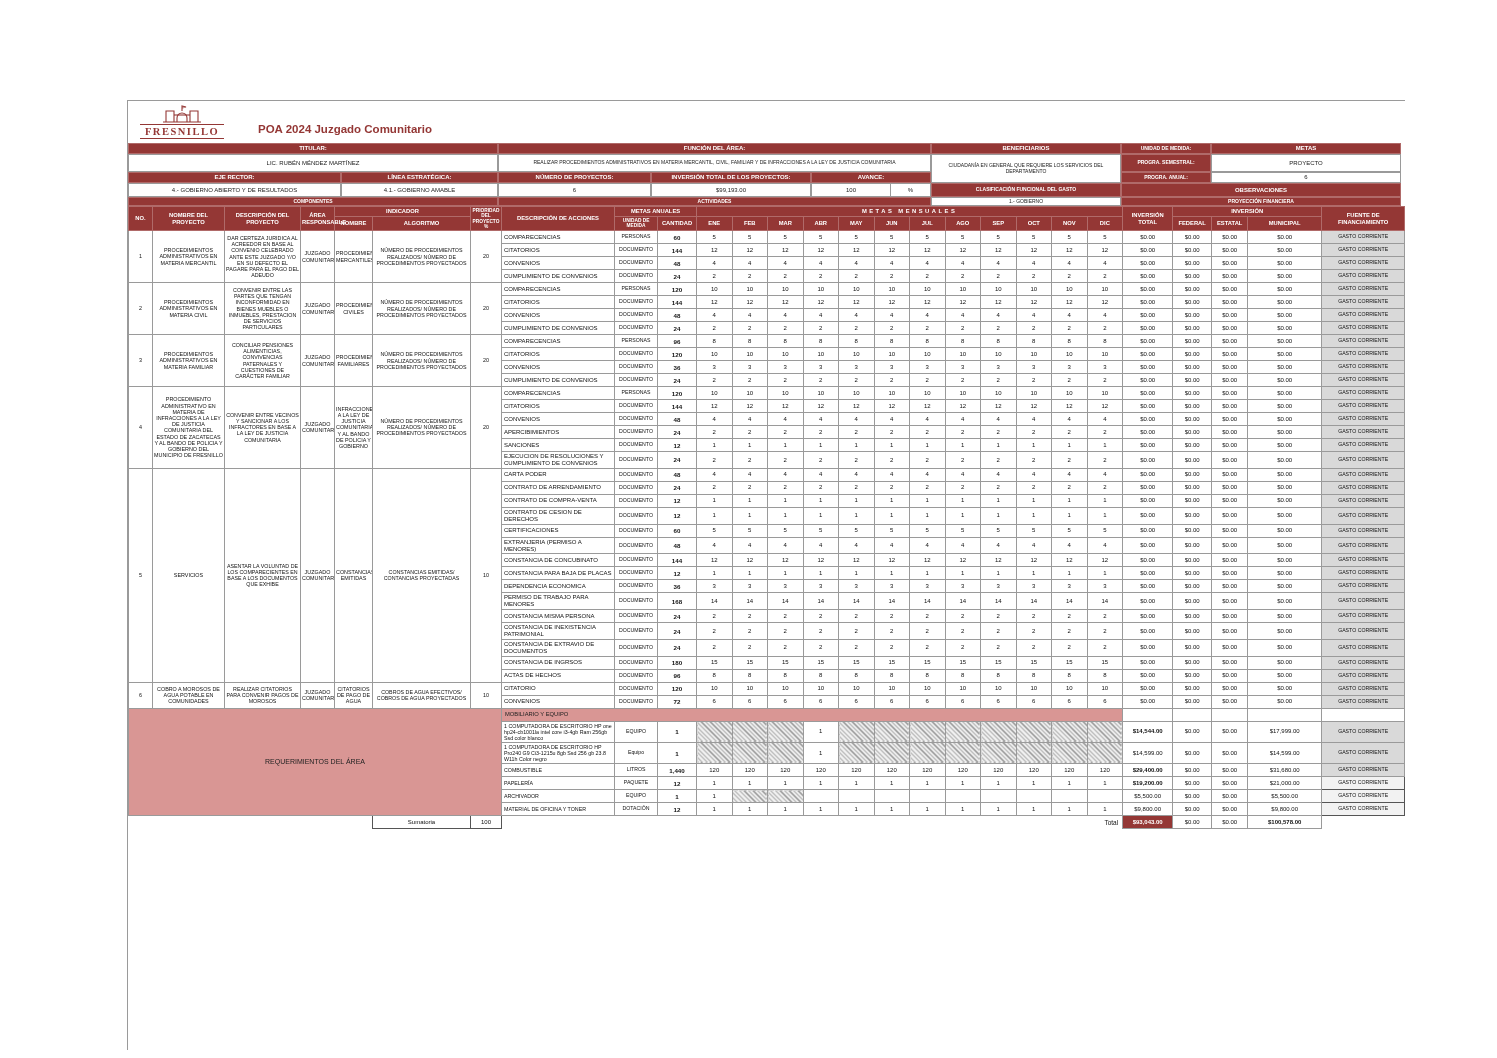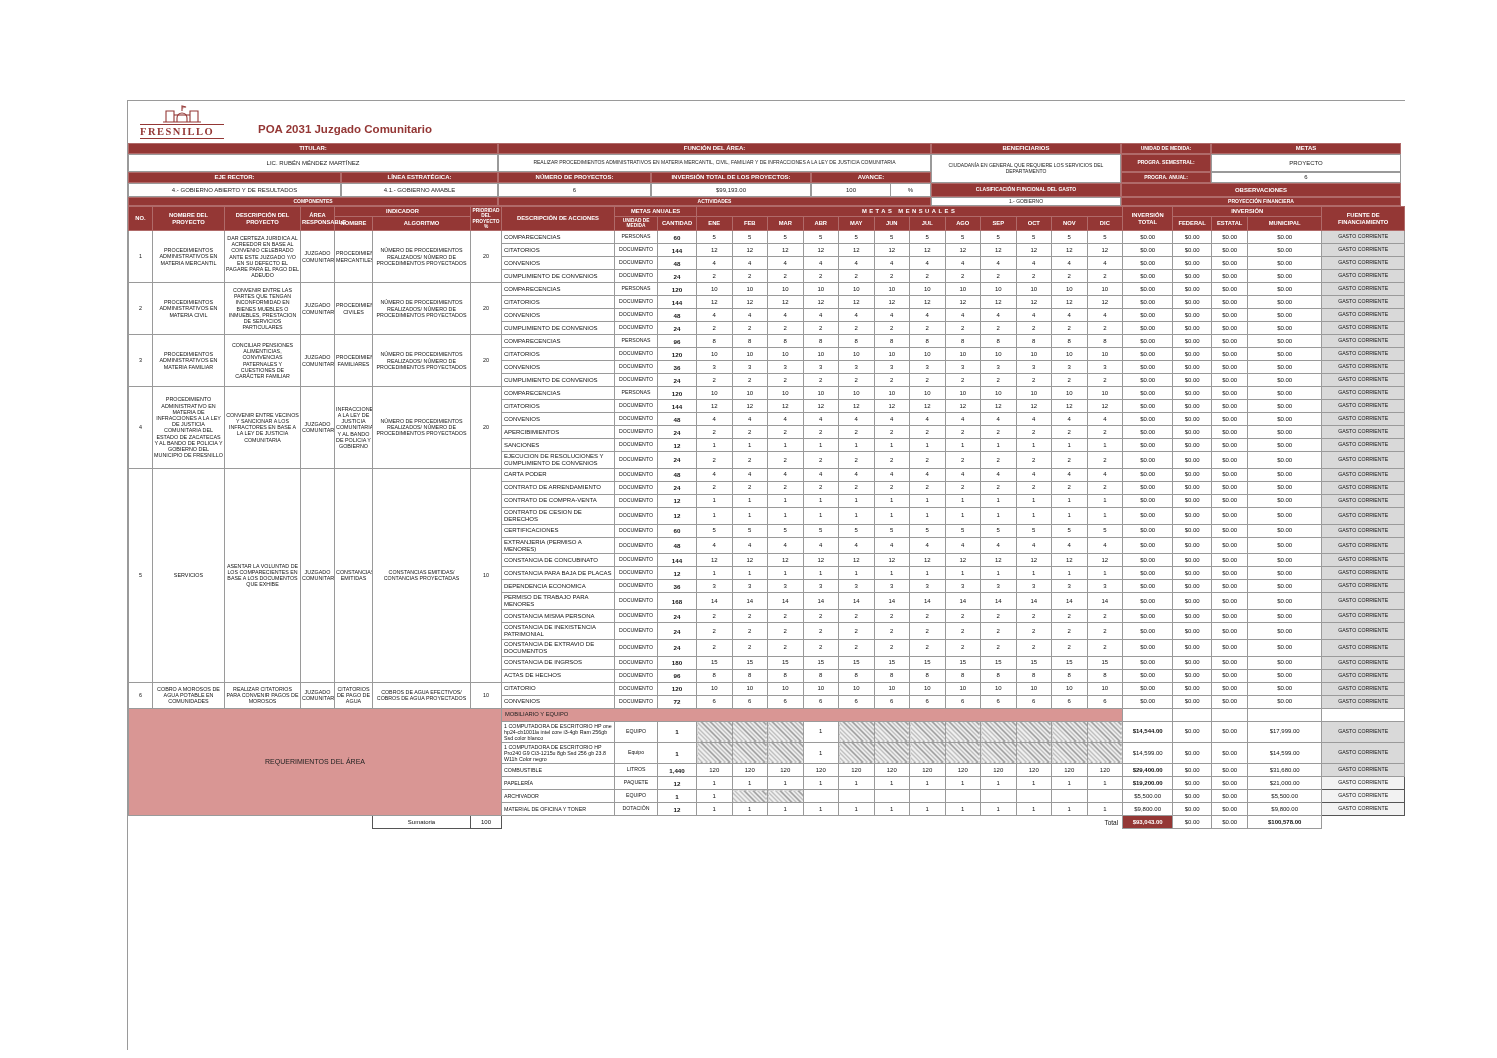--- a/index.html
+++ b/index.html
@@ -2,21 +2,21 @@
 <html><head>
 <meta charset="utf-8">
 <style>
   * { box-sizing: border-box; }
   body { margin:0; background:#888; font-family:"Liberation Sans", sans-serif; }
   .page { position:relative; width:1497px; height:1058px; background:#ffffff; overflow:hidden; }
   .left-rule { position:absolute; left:127px; top:100px; height:950px; width:0; border-left:1px solid #9a9a9a; }
   .sheet { position:absolute; left:128px; top:100px; width:1277px; border-top:1px solid #9a9a9a; }
 
   .doc-header { position:relative; height:42px; }
-  .crest { position:absolute; left:12px; top:2px; width:84px; color:#943735; }
+  .crest { position:absolute; left:12px; top:2px; width:84px; text-align:center; color:#943735; }
   .crest svg { display:block; margin:0 auto 1px auto; }
   .wordmark { font-family:"Liberation Serif", serif; font-weight:bold; font-size:10.5px; letter-spacing:1.5px; color:#943735; border-top:1px solid #943735; border-bottom:1px solid #943735; padding:1px 0; }
   .doc-title { position:absolute; left:130px; top:22px; font-size:11.5px; font-weight:bold; color:#943735; }
 
   
   .info { display:grid; width:1273px;
     grid-template-columns:213px 157px 153px 160px 120px 190px 90px 190px;
     grid-template-rows:11px 18px 11px 14px 9px; font-size:6px; }
   .hc { background:#943735; color:#fff; font-weight:bold; display:flex; align-items:center; justify-content:center; text-align:center; border:0.5px solid #b06a69; padding:0 2px; line-height:1.05; }
   .wc { background:#fff; color:#1a1a1a; display:flex; align-items:center; justify-content:center; text-align:center; border:0.5px solid #9a9a9a; padding:0 2px; line-height:1.1; }
@@ -72,21 +72,21 @@
             <path d="M4 19h38"></path>
             <path d="M7 19V8h8v11"></path>
             <path d="M31 19V8h8v11"></path>
             <path d="M15 12h16"></path>
             <path d="M18 19v-4a5 5 0 0 1 10 0v4"></path>
             <path d="M23 8V3l4 1-4 1"></path>
           </g>
         </svg>
         <div class="wordmark">FRESNILLO</div>
       </div>
-      <div class="doc-title">POA 2031 Juzgado Comunitario</div>
+      <div class="doc-title">POA 2024 Juzgado Comunitario</div>
     </div>
 
     <div class="info">
       <div class="hc i-titular-l">TITULAR:</div>
       <div class="hc i-funcion-l">FUNCIÓN DEL ÁREA:</div>
       <div class="hc i-benef-l">BENEFICIARIOS</div>
       <div class="hc i-unidad-l tiny">UNIDAD DE MEDIDA:</div>
       <div class="hc i-metas-l">METAS</div>
 
       <div class="wc i-titular-v">LIC. RUBÉN MÉNDEZ MARTÍNEZ</div>

